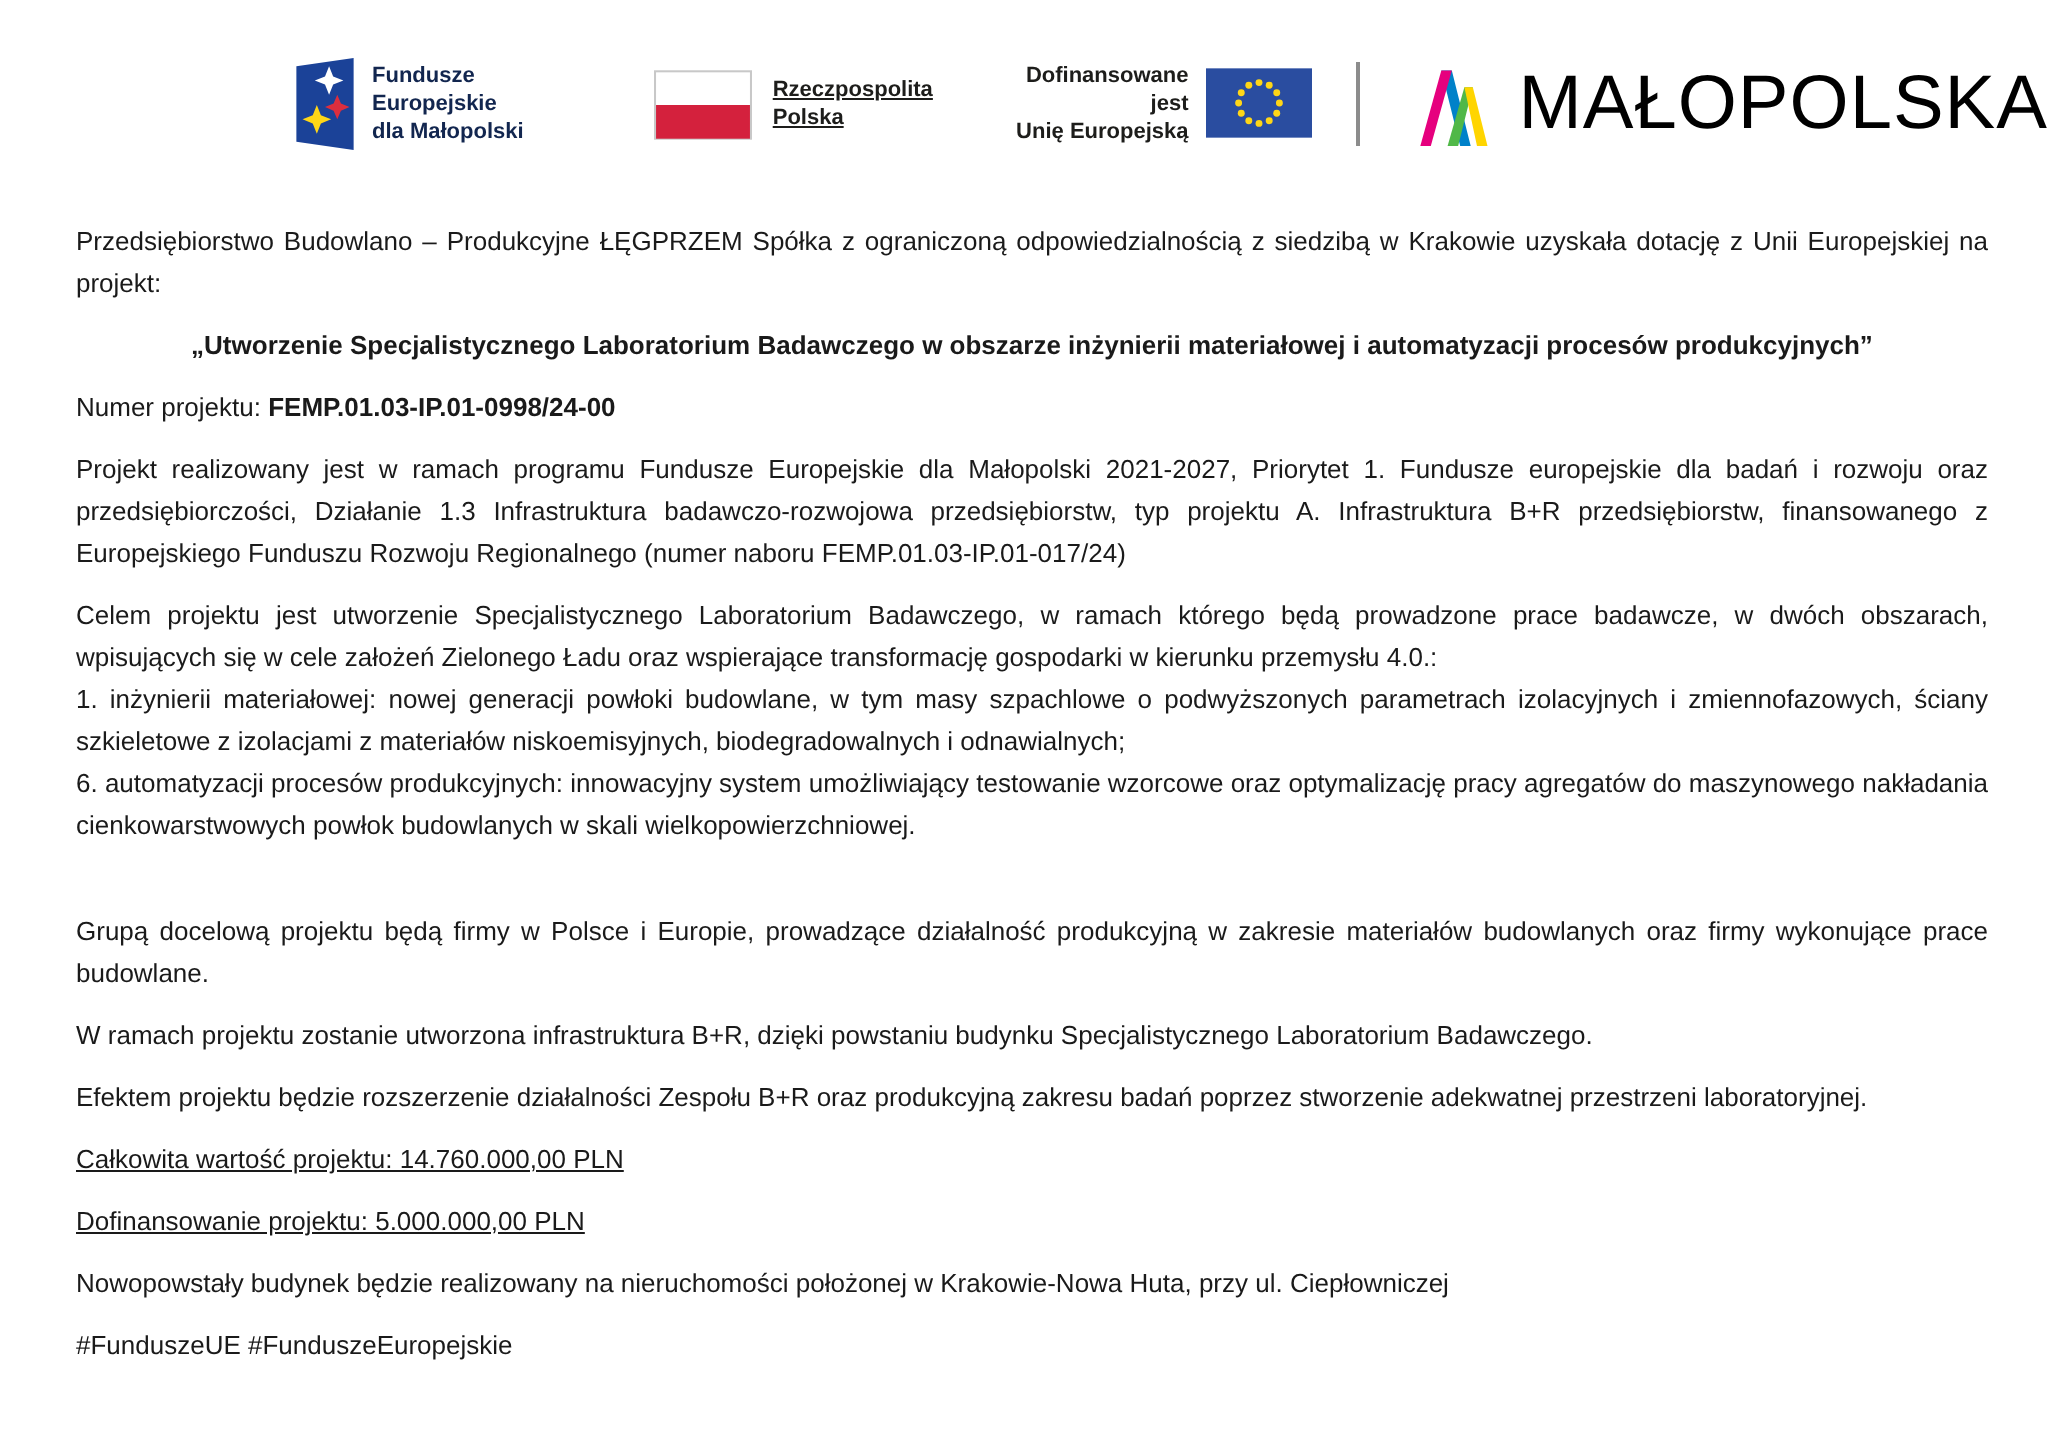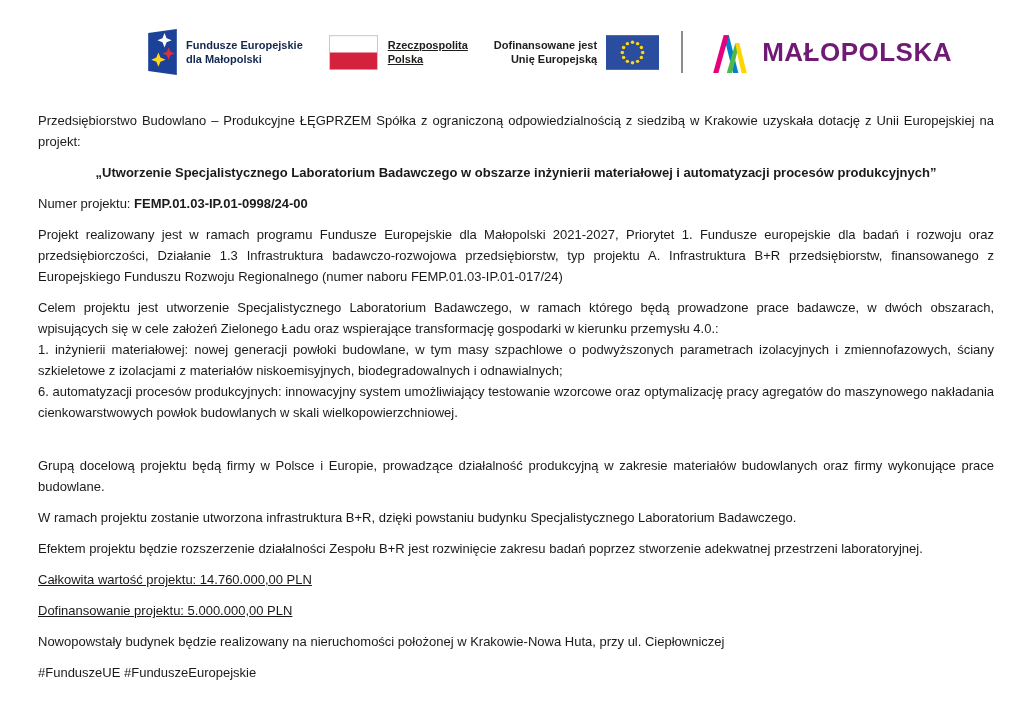--- a/index.html
+++ b/index.html
@@ -22,21 +22,21 @@
   .pl-flag{width:49px;height:35px;flex:0 0 auto;}
   .pl-text{margin-left:10px;font-size:11px;font-weight:bold;color:#1d1d1b;line-height:1.3;}
   .pl-text span{display:block;text-decoration:underline;}
   .eu-group{margin-left:26px;}
   .eu-text{font-size:11px;font-weight:bold;color:#1d1d1b;line-height:1.3;text-align:right;}
   .eu-text span{display:block;}
   .eu-flag{width:53px;height:35px;margin-left:9px;flex:0 0 auto;}
   .divider{width:2px;height:42px;background:#8c8c8c;margin:0 22px 0 22px;}
   .mal-group{margin-left:8px;}
   .mal-m{width:36px;height:42px;flex:0 0 auto;}
-  .mal-text{margin-left:13px;font-size:26px;font-weight:bold;color:#701a75;letter-spacing:0.5px;}
+  .mal-text{margin-left:13px;font-size:38px;font-weight:normal;color:#000000;letter-spacing:0.5px;}
 
   
   .content{margin-top:22px;padding:0 30px 0 38px;font-size:13px;line-height:21px;}
   .para{margin:0 0 10px 0;}
   .just{text-align:justify;}
   .bold{font-weight:bold;text-align:center;}
   .underline{text-decoration:underline;}
   .tight div{text-align:justify;}
   .spacer{height:22px;}
 </style>
@@ -124,21 +124,21 @@
       <div>1. inżynierii materiałowej: nowej generacji powłoki budowlane, w tym masy szpachlowe o podwyższonych parametrach izolacyjnych i zmiennofazowych, ściany szkieletowe z izolacjami z materiałów niskoemisyjnych, biodegradowalnych i odnawialnych;</div>
       <div>6. automatyzacji procesów produkcyjnych: innowacyjny system umożliwiający testowanie wzorcowe oraz optymalizację pracy agregatów do maszynowego nakładania cienkowarstwowych powłok budowlanych w skali wielkopowierzchniowej.</div>
     </div>
 
     <div class="spacer"></div>
 
     <p class="para just">Grupą docelową projektu będą firmy w Polsce i Europie, prowadzące działalność produkcyjną w zakresie materiałów budowlanych oraz firmy wykonujące prace budowlane.</p>
 
     <p class="para">W ramach projektu zostanie utworzona infrastruktura B+R, dzięki powstaniu budynku Specjalistycznego Laboratorium Badawczego.</p>
 
-    <p class="para">Efektem projektu będzie rozszerzenie działalności Zespołu B+R jest rozwinięcie zakresu badań poprzez stworzenie adekwatnej przestrzeni laboratoryjnej.</p>
+    <p class="para">Efektem projektu będzie rozszerzenie działalności Zespołu B+R oraz produkcyjną zakresu badań poprzez stworzenie adekwatnej przestrzeni laboratoryjnej.</p>
 
     <p class="para underline">Całkowita wartość projektu: 14.760.000,00 PLN</p>
 
     <p class="para underline">Dofinansowanie projektu: 5.000.000,00 PLN</p>
 
     <p class="para">Nowopowstały budynek będzie realizowany  na nieruchomości położonej w Krakowie-Nowa Huta, przy ul. Ciepłowniczej</p>
 
     <p class="para">#FunduszeUE #FunduszeEuropejskie</p>
 
   </main>

